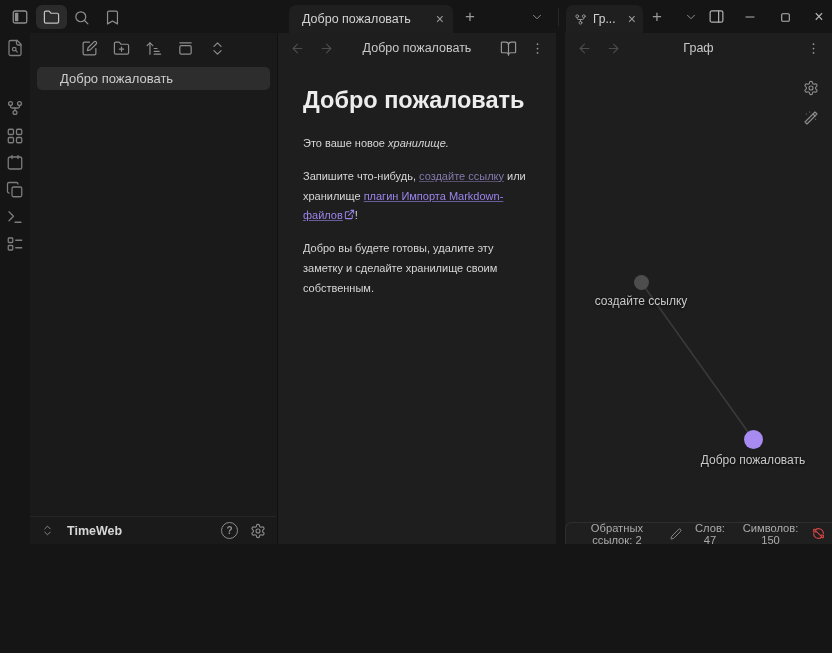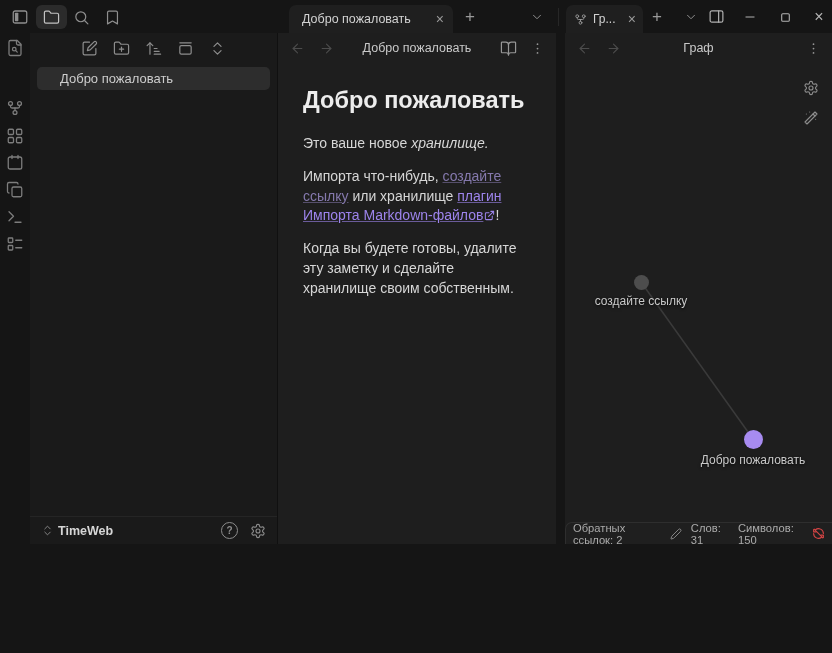--- a/index.html
+++ b/index.html
@@ -30,52 +30,52 @@
   
   .explorer{position:absolute;left:30px;top:33px;width:247px;bottom:0;background:#1a1a1a;
             border-right:1px solid #101010;}
   .exp-header{height:30px;display:flex;align-items:center;justify-content:center;gap:15px;
               color:#8d8d8d;}
   .exp-header .hb{cursor:pointer;display:flex;}
   .file-item{margin:4px 7px 0;height:23px;background:#2d2d2d;border-radius:5px;display:flex;
              align-items:center;padding-left:23px;font-size:13px;color:#cdcdcd;cursor:pointer;}
   .exp-footer{position:absolute;left:0;right:0;bottom:0;height:27px;display:flex;align-items:center;
               padding:0 11px;border-top:1px solid rgba(255,255,255,.05);color:#8d8d8d;}
-  .vault-switch{display:flex;align-items:center;gap:4px;cursor:pointer;}
+  .vault-switch{display:flex;align-items:center;gap:13px;cursor:pointer;}
   .vault-name{font-size:12.5px;font-weight:700;color:#d6d6d6;}
   .exp-footer .spacer{flex:1;}
   .foot-ic{cursor:pointer;display:flex;margin-left:12px;color:#8d8d8d;}
   .help-circle{width:15px;height:15px;border:1.5px solid #8d8d8d;border-radius:50%;display:flex;
                align-items:center;justify-content:center;font-size:10px;font-weight:700;color:#8d8d8d;}
 
   
   .view-header{position:relative;height:30px;}
   .vh-nav{position:absolute;left:12px;top:0;height:30px;display:flex;align-items:center;gap:14px;
           color:#4c4c4c;}
   .vh-title{position:absolute;left:0;right:0;top:0;height:30px;display:flex;align-items:center;
             justify-content:center;font-size:12.5px;color:#c9c9c9;}
   .vh-actions{position:absolute;right:11px;top:0;height:30px;display:flex;align-items:center;gap:13px;
               color:#969696;}
   .vh-actions > span{cursor:pointer;display:flex;}
 
   
   .editor-pane{position:absolute;left:278px;top:33px;width:278px;bottom:0;background:#1e1e1e;}
   .note{padding:0 25px;}
   .note h1{margin:22px 0 0;font-size:23.5px;line-height:30px;font-weight:700;color:#ededed;}
-  .note p{margin:13px 0 0;font-size:14px;line-height:19.8px;color:#d6d6d6;}
+  .note p{margin:13px 0 0;font-size:11px;line-height:19.8px;color:#d6d6d6;}
   .note p.first{margin-top:19px;}
   .note em{font-style:italic;}
   a.int-link{color:#8579ad;text-decoration:underline;text-decoration-color:rgba(133,121,173,.55);
              cursor:pointer;}
   a.ext-link{color:#9d84ec;text-decoration:underline;text-decoration-color:rgba(157,132,236,.6);
              cursor:pointer;}
   .ext-ic{display:inline-block;vertical-align:-1px;margin-left:1px;color:#9d84ec;}
 
   
-  .graph-pane{position:absolute;left:565px;top:33px;right:0;bottom:0;background:#1e1e1e;}
+  .graph-pane{position:absolute;left:565px;top:33px;right:0;bottom:0;background:#1e1e1e;text-align:center;}
   .graph-tools{position:absolute;top:47px;right:13px;display:flex;flex-direction:column;gap:14px;
                color:#8d8d8d;z-index:3;}
   .graph-tools > span{cursor:pointer;display:flex;}
   .graph-canvas{position:absolute;left:0;top:30px;right:0;bottom:22px;overflow:hidden;cursor:grab;}
   #edge-svg{position:absolute;left:0;top:0;width:100%;height:100%;}
   .gnode{position:absolute;border-radius:50%;cursor:pointer;}
   .gnode-label{position:absolute;transform:translateX(-50%);white-space:nowrap;font-size:12px;
                color:#c9c9c9;text-shadow:0 1px 3px rgba(0,0,0,.8);}
 
   
@@ -307,26 +307,26 @@
               <circle cx="12" cy="12" r="1.4" fill="currentColor" stroke="none"></circle>
               <circle cx="12" cy="19" r="1.4" fill="currentColor" stroke="none"></circle>
             </svg>
         </span>
       </span>
     </div>
 
     <div class="note">
       <h1>Добро пожаловать</h1>
       <p class="first"><span>Это ваше новое </span><em>хранилище.</em></p>
-      <p><span>Импорта что-нибудь, </span><a class="int-link">создайте ссылку</a><span> или хранилище </span><a class="ext-link">плагин Импорта Markdown-файлов</a><span class="ext-ic"><svg class="ic" width="11" height="11" viewBox="0 0 24 24" style="stroke-width:2.2;">
+      <p><span>Запишите что-нибудь, </span><a class="int-link">создайте ссылку</a><span> или хранилище </span><a class="ext-link">плагин Импорта Markdown-файлов</a><span class="ext-ic"><svg class="ic" width="11" height="11" viewBox="0 0 24 24" style="stroke-width:2.2;">
               <path d="M15 3h6v6"></path>
               <path d="M10 14 21 3"></path>
               <path d="M18 13v6a2 2 0 0 1-2 2H5a2 2 0 0 1-2-2V8a2 2 0 0 1 2-2h6"></path>
             </svg></span><span>!</span></p>
-      <p>Когда вы будете готовы, удалите эту заметку и сделайте хранилище своим собственным.</p>
+      <p>Добро вы будете готовы, удалите эту заметку и сделайте хранилище своим собственным.</p>
     </div>
   </div>
 
   <div class="graph-pane">
     <div class="view-header">
       <span class="vh-nav">
         <span style="display:flex;">
           <svg class="ic" width="15" height="15" viewBox="0 0 24 24">
               <path d="M19 12H5"></path>
               <path d="m12 19-7-7 7-7"></path>
@@ -380,21 +380,21 @@
         <div class="gnode-label" style="left: 188px; top: 389.5px;">Добро пожаловать</div>
       </div>
 
     <div class="status-bar">
       <span>Обратных ссылок: 2</span>
       <span class="sb-pencil">
         <svg class="ic" width="12" height="12" viewBox="0 0 24 24">
             <path d="M21.2 6.8a2.3 2.3 0 0 0-4-4L3.8 16.2a2 2 0 0 0-.5.83l-1.3 4.35a.5.5 0 0 0 .62.62l4.35-1.32a2 2 0 0 0 .83-.5z"></path>
           </svg>
       </span>
-      <span>Слов: 31</span>
+      <span>Слов: 47</span>
       <span>Символов: 150</span>
       <span class="sb-red">
         <svg class="ic" width="13" height="13" viewBox="0 0 24 24" style="stroke-width:2;">
             <path d="M21 12a9 9 0 0 0-14.6-7"></path>
             <path d="M3 12a9 9 0 0 0 14.6 7"></path>
             <path d="M3 4.5V9h4.5"></path>
             <path d="M21 19.5V15h-4.5"></path>
             <path d="M4 4l16 16"></path>
           </svg>
       </span>

